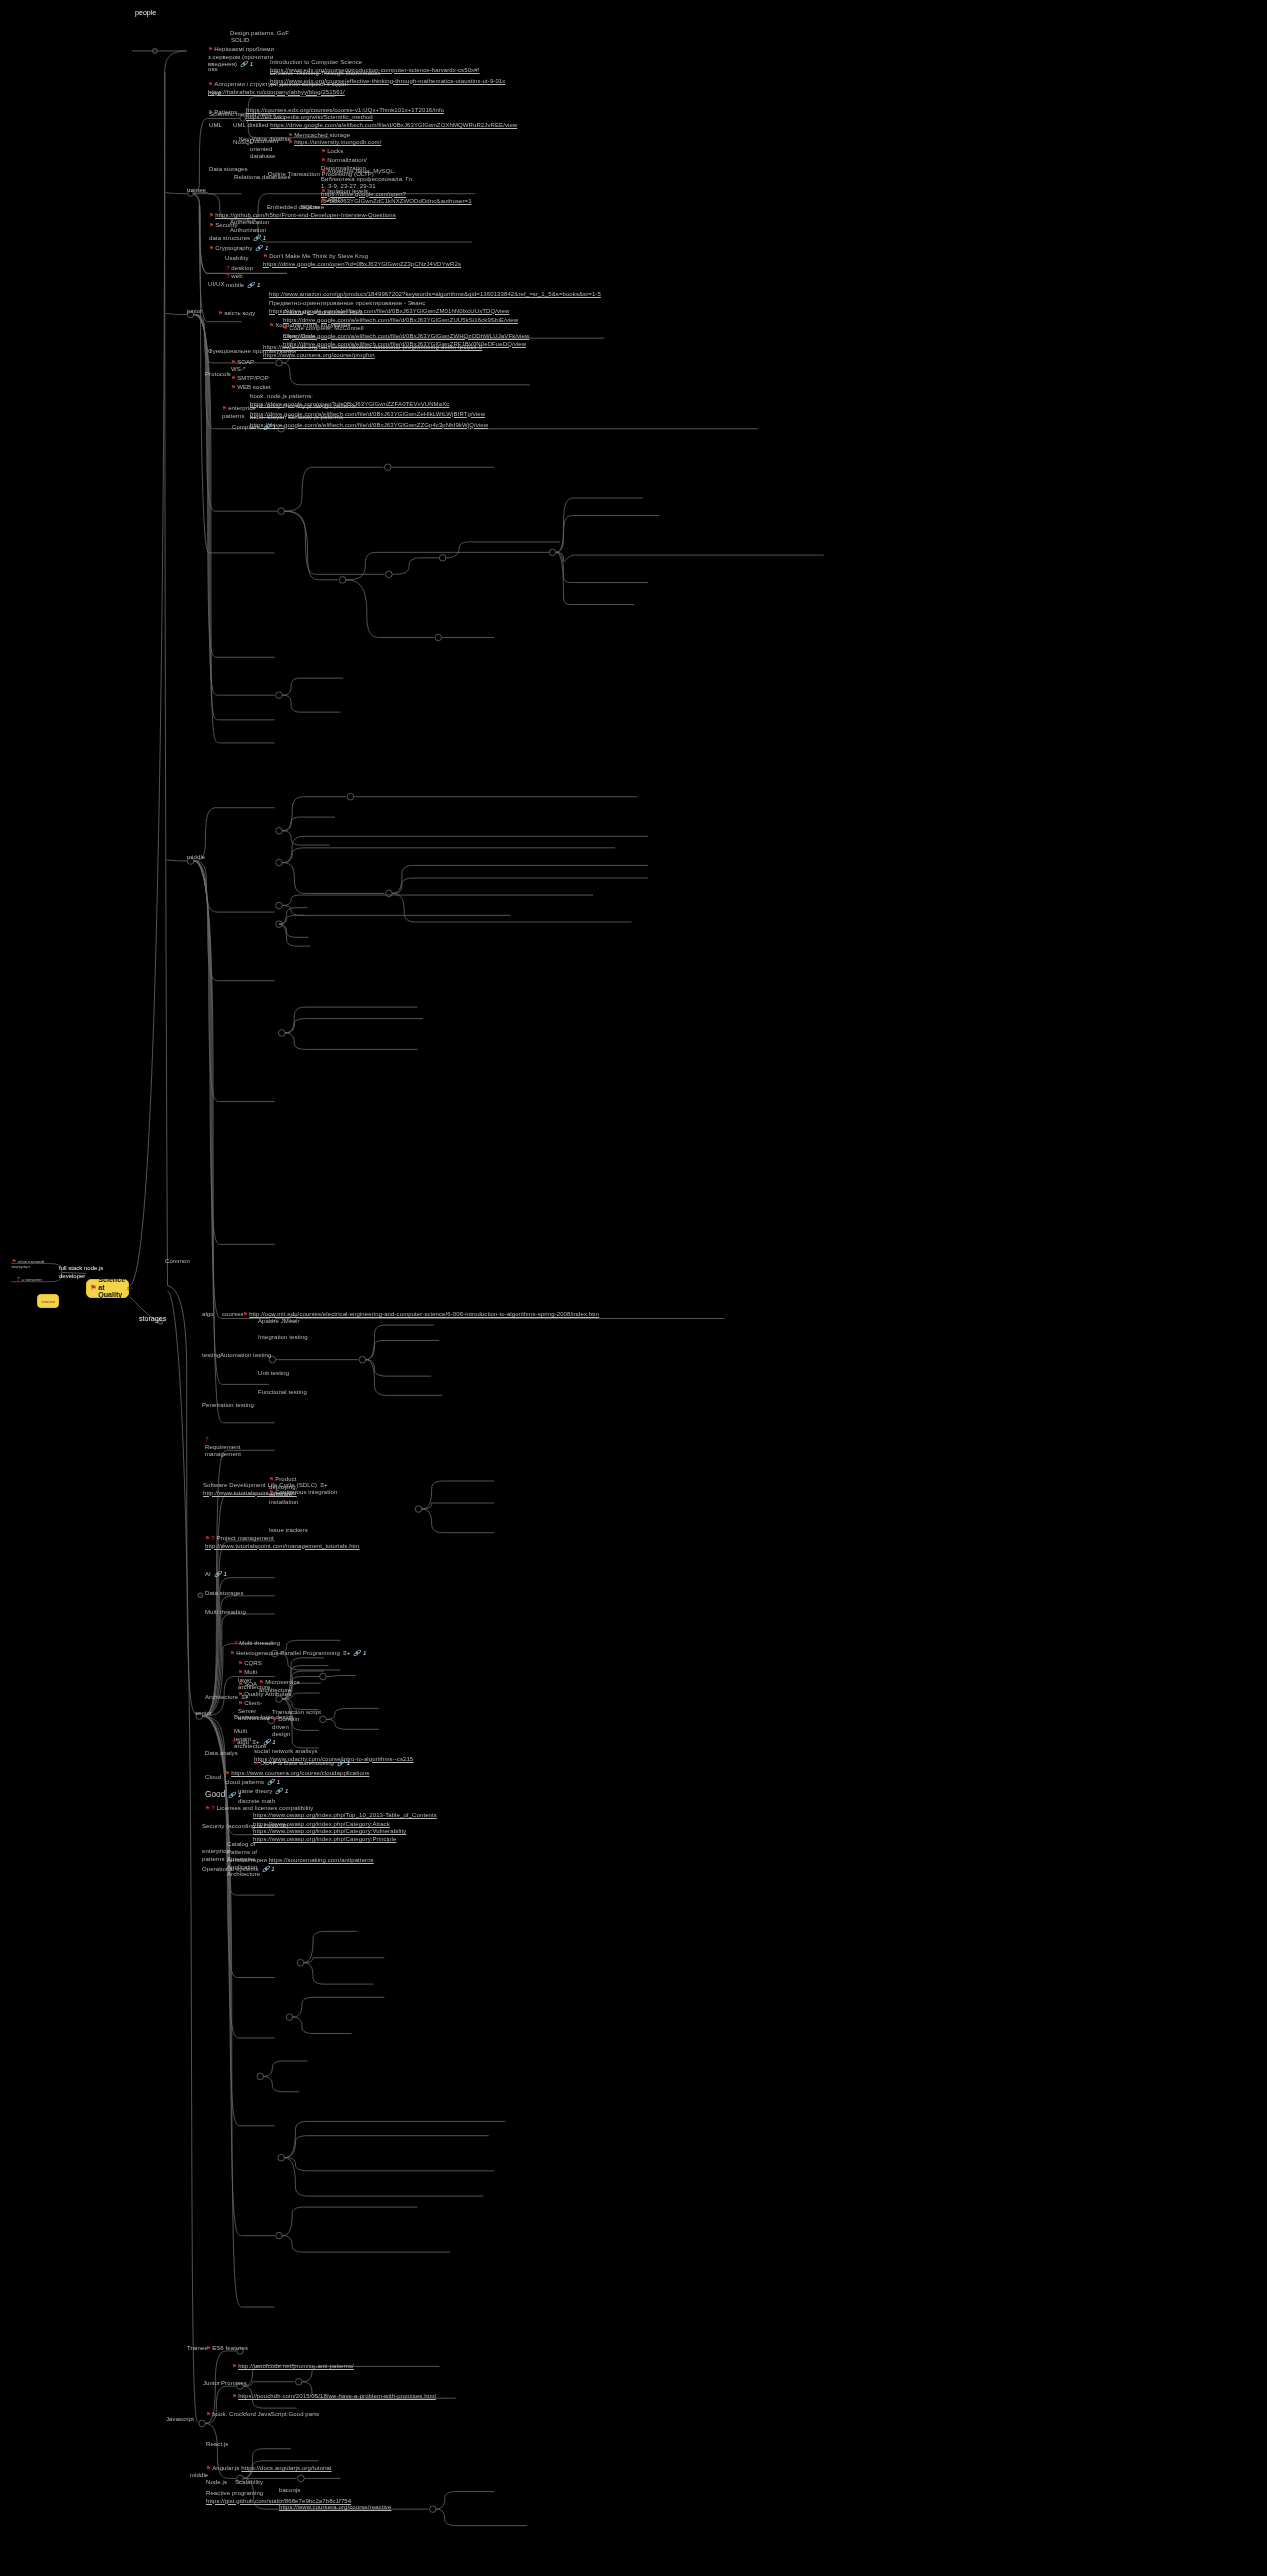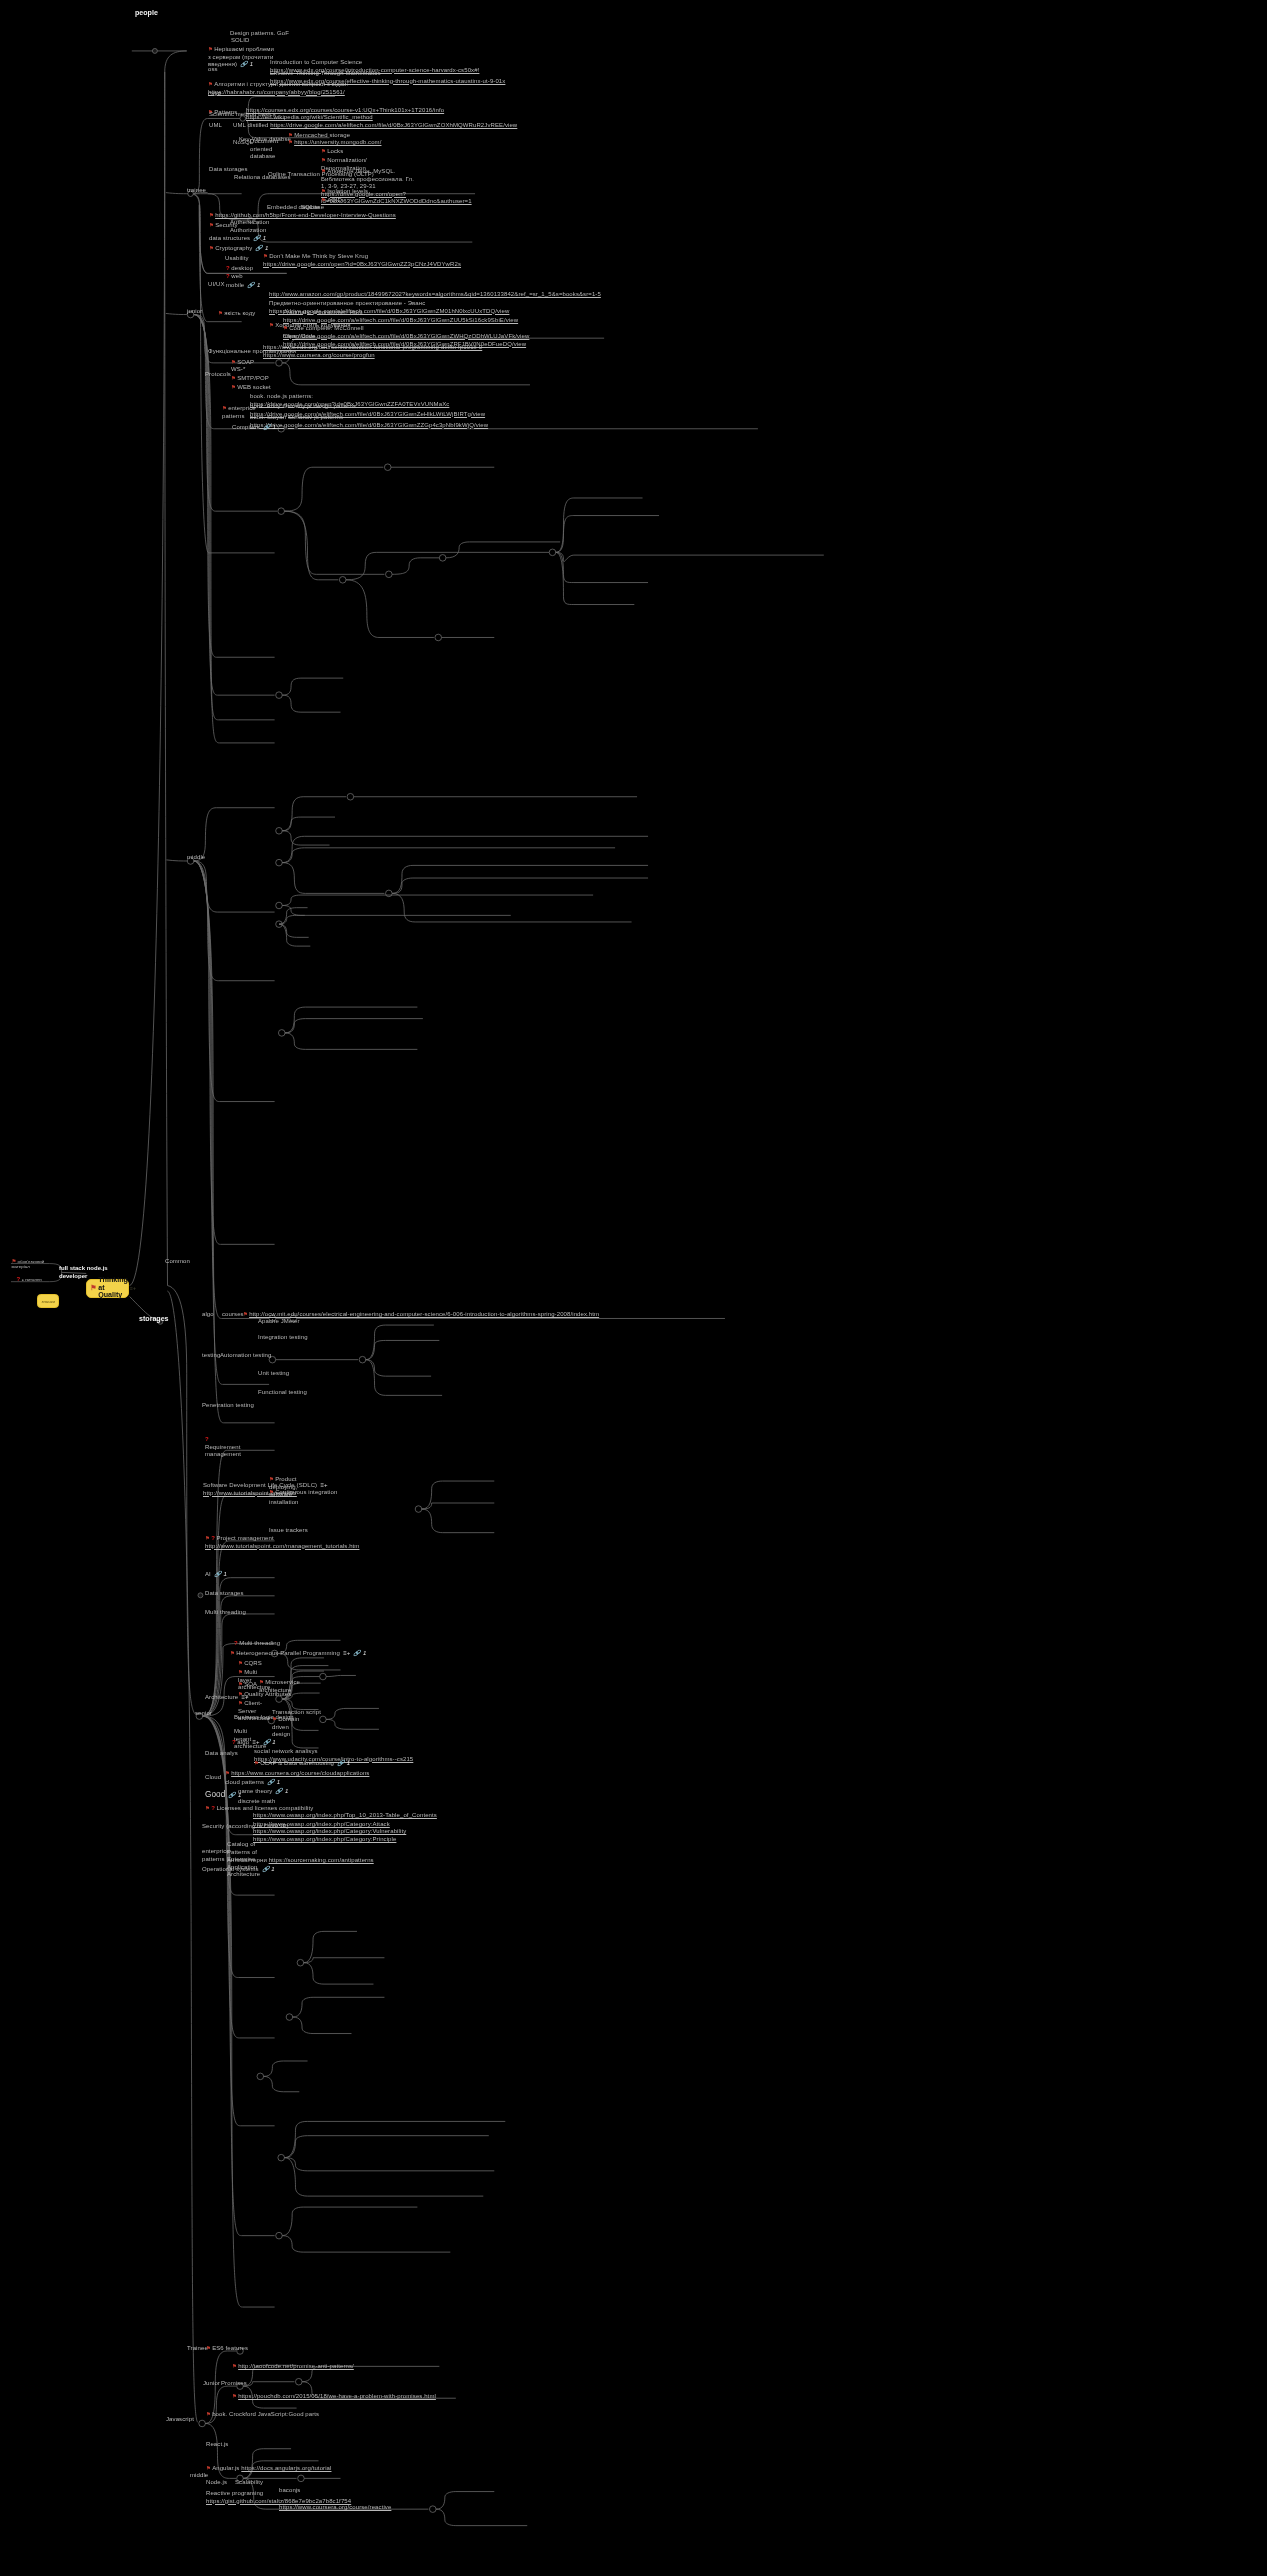--- a/index.html
+++ b/index.html
@@ -4,21 +4,21 @@
 <style>
   html,body{margin:0;padding:0;background:#000;}
   body{font-family:"Liberation Sans", sans-serif;color:#c9c9c9;}
   #canvas{position:relative;width:1267px;height:2576px;background:#000;overflow:hidden;}
   #wires{position:absolute;left:0;top:0;width:1267px;height:2576px;pointer-events:none;}
   .node{position:absolute;white-space:nowrap;line-height:1.25;}
   .node.wrap{white-space:normal;}
   .lbl{font-size:6px;color:#b9b9b9;letter-spacing:0.1px;}
   .lbl.branch{font-size:6px;color:#bdbdbd;}
   .lbl.big{font-size:8.2px;color:#d8d8d8;}
-  .edge-label{font-size:7.1px;font-weight:bold;color:#f2f2f2;}
+  .edge-label{font-size:7.1px;font-weight:normal;color:#f2f2f2;}
   .link{color:#b9b9b9;text-decoration:underline;text-decoration-thickness:0.5px;}
   .flag{color:#c0392b;font-size:5.5px;margin-right:1.1px;}
   .qm{color:#e01b1b;font-weight:bold;font-size:6px;margin-right:1.6px;}
   .clip{font-style:italic;color:#e8e8e8;font-size:6px;margin-left:3.3px;}
   .noteicon{display:inline-block;color:#d8d8d8;font-size:6px;margin-left:3.3px;}
   
   #central{position:absolute;left:86px;top:1279px;width:43px;height:19px;
     background:#f3d34a;border:1.1px solid #e3bf2c;border-radius:5px;
     color:#111;font-weight:bold;font-size:7.1px;line-height:1.1;
     display:flex;align-items:center;padding:2.2px 3.3px;box-sizing:border-box;}
@@ -270,21 +270,21 @@
     <circle cx="282" cy="92" r="4.5" stroke="#6d6d6d" fill="#1a1a1a"></circle>
     <circle cx="292" cy="2406" r="4.5" stroke="#6d6d6d" fill="#1a1a1a"></circle>
     <circle cx="347" cy="352" r="5" stroke="#6d6d6d" fill="#000"></circle>
     <circle cx="365" cy="2904" r="4.5" stroke="#6d6d6d" fill="#1a1a1a"></circle>
   </g>
 </svg>
 
 <div id="central">
   <span style="color:#c0392b;font-size:7.1px;margin-right:1.6px;">⚑</span>
   <span class="ct">
-    <span>Thinking at</span><br>
+    <span>Science at</span><br>
     <span>Quality</span>
   </span>
   <span style="margin-left:2.2px;font-size:5px;color:#3b3b2a;">≡+</span>
 </div>
 
 <div id="badge">
   <span>значки</span>
 </div>
 
 <div class="legend" style="left:11.5px;top:1258px;width:47px;">

